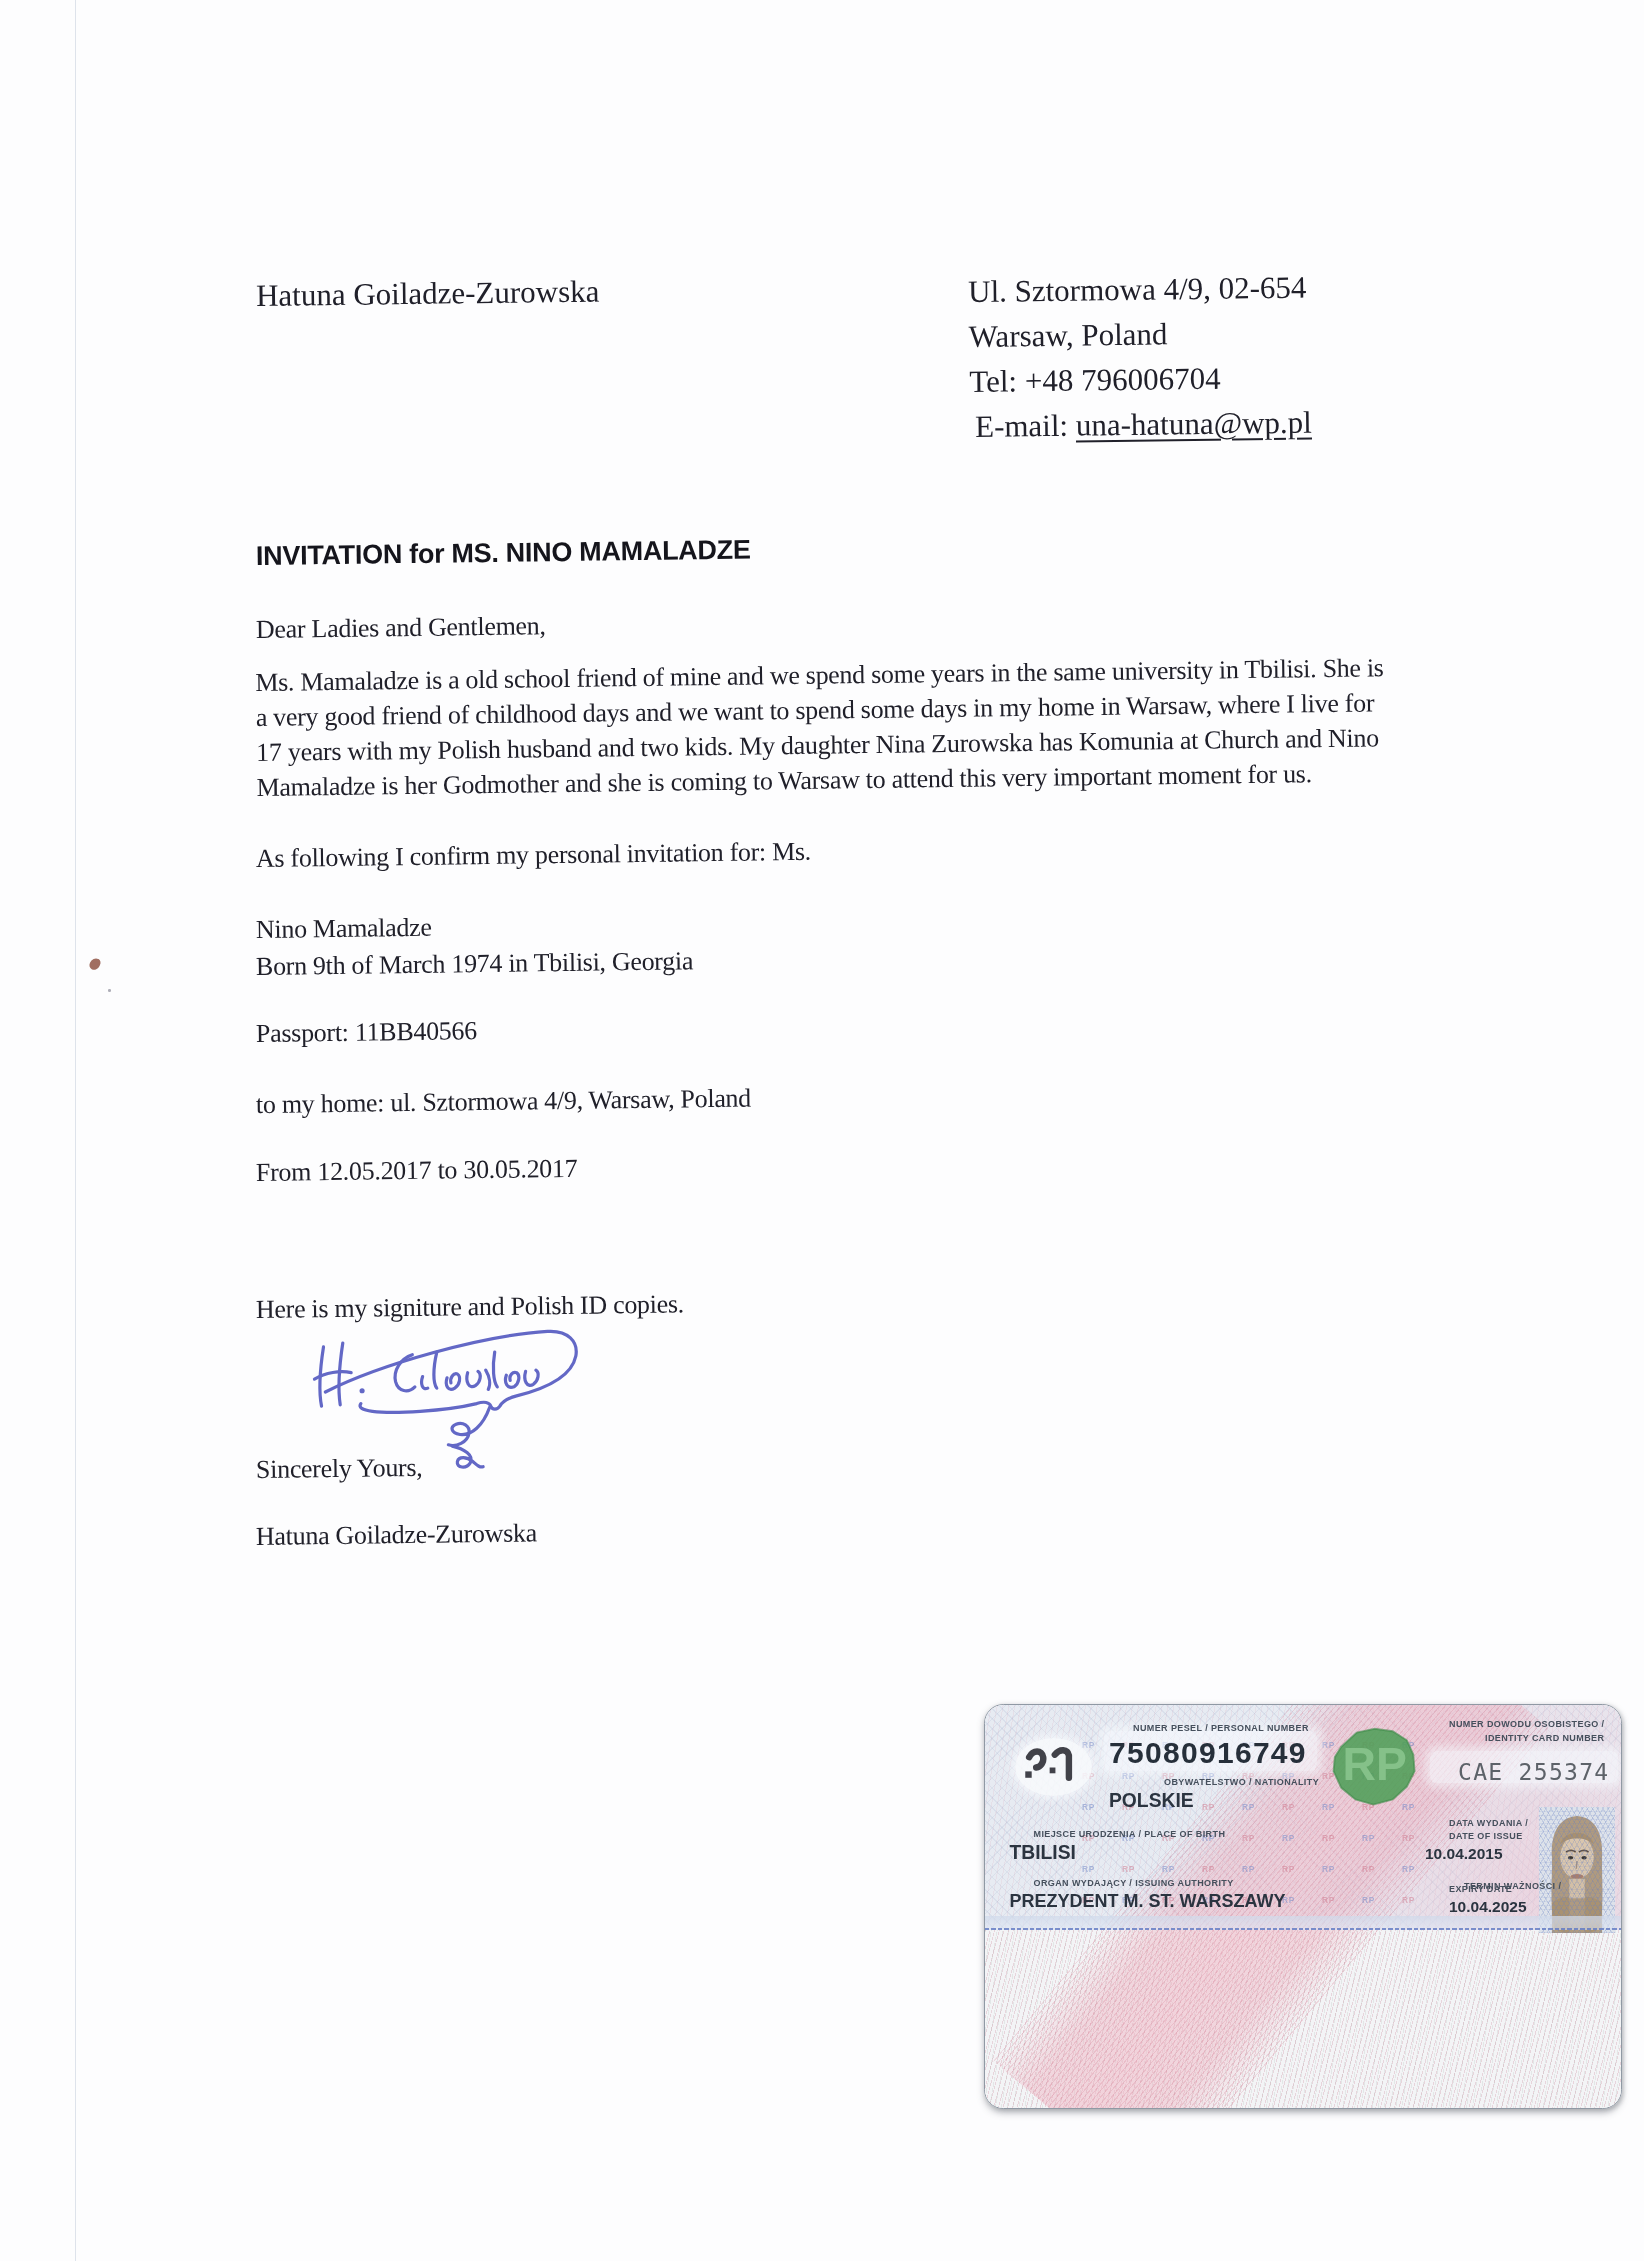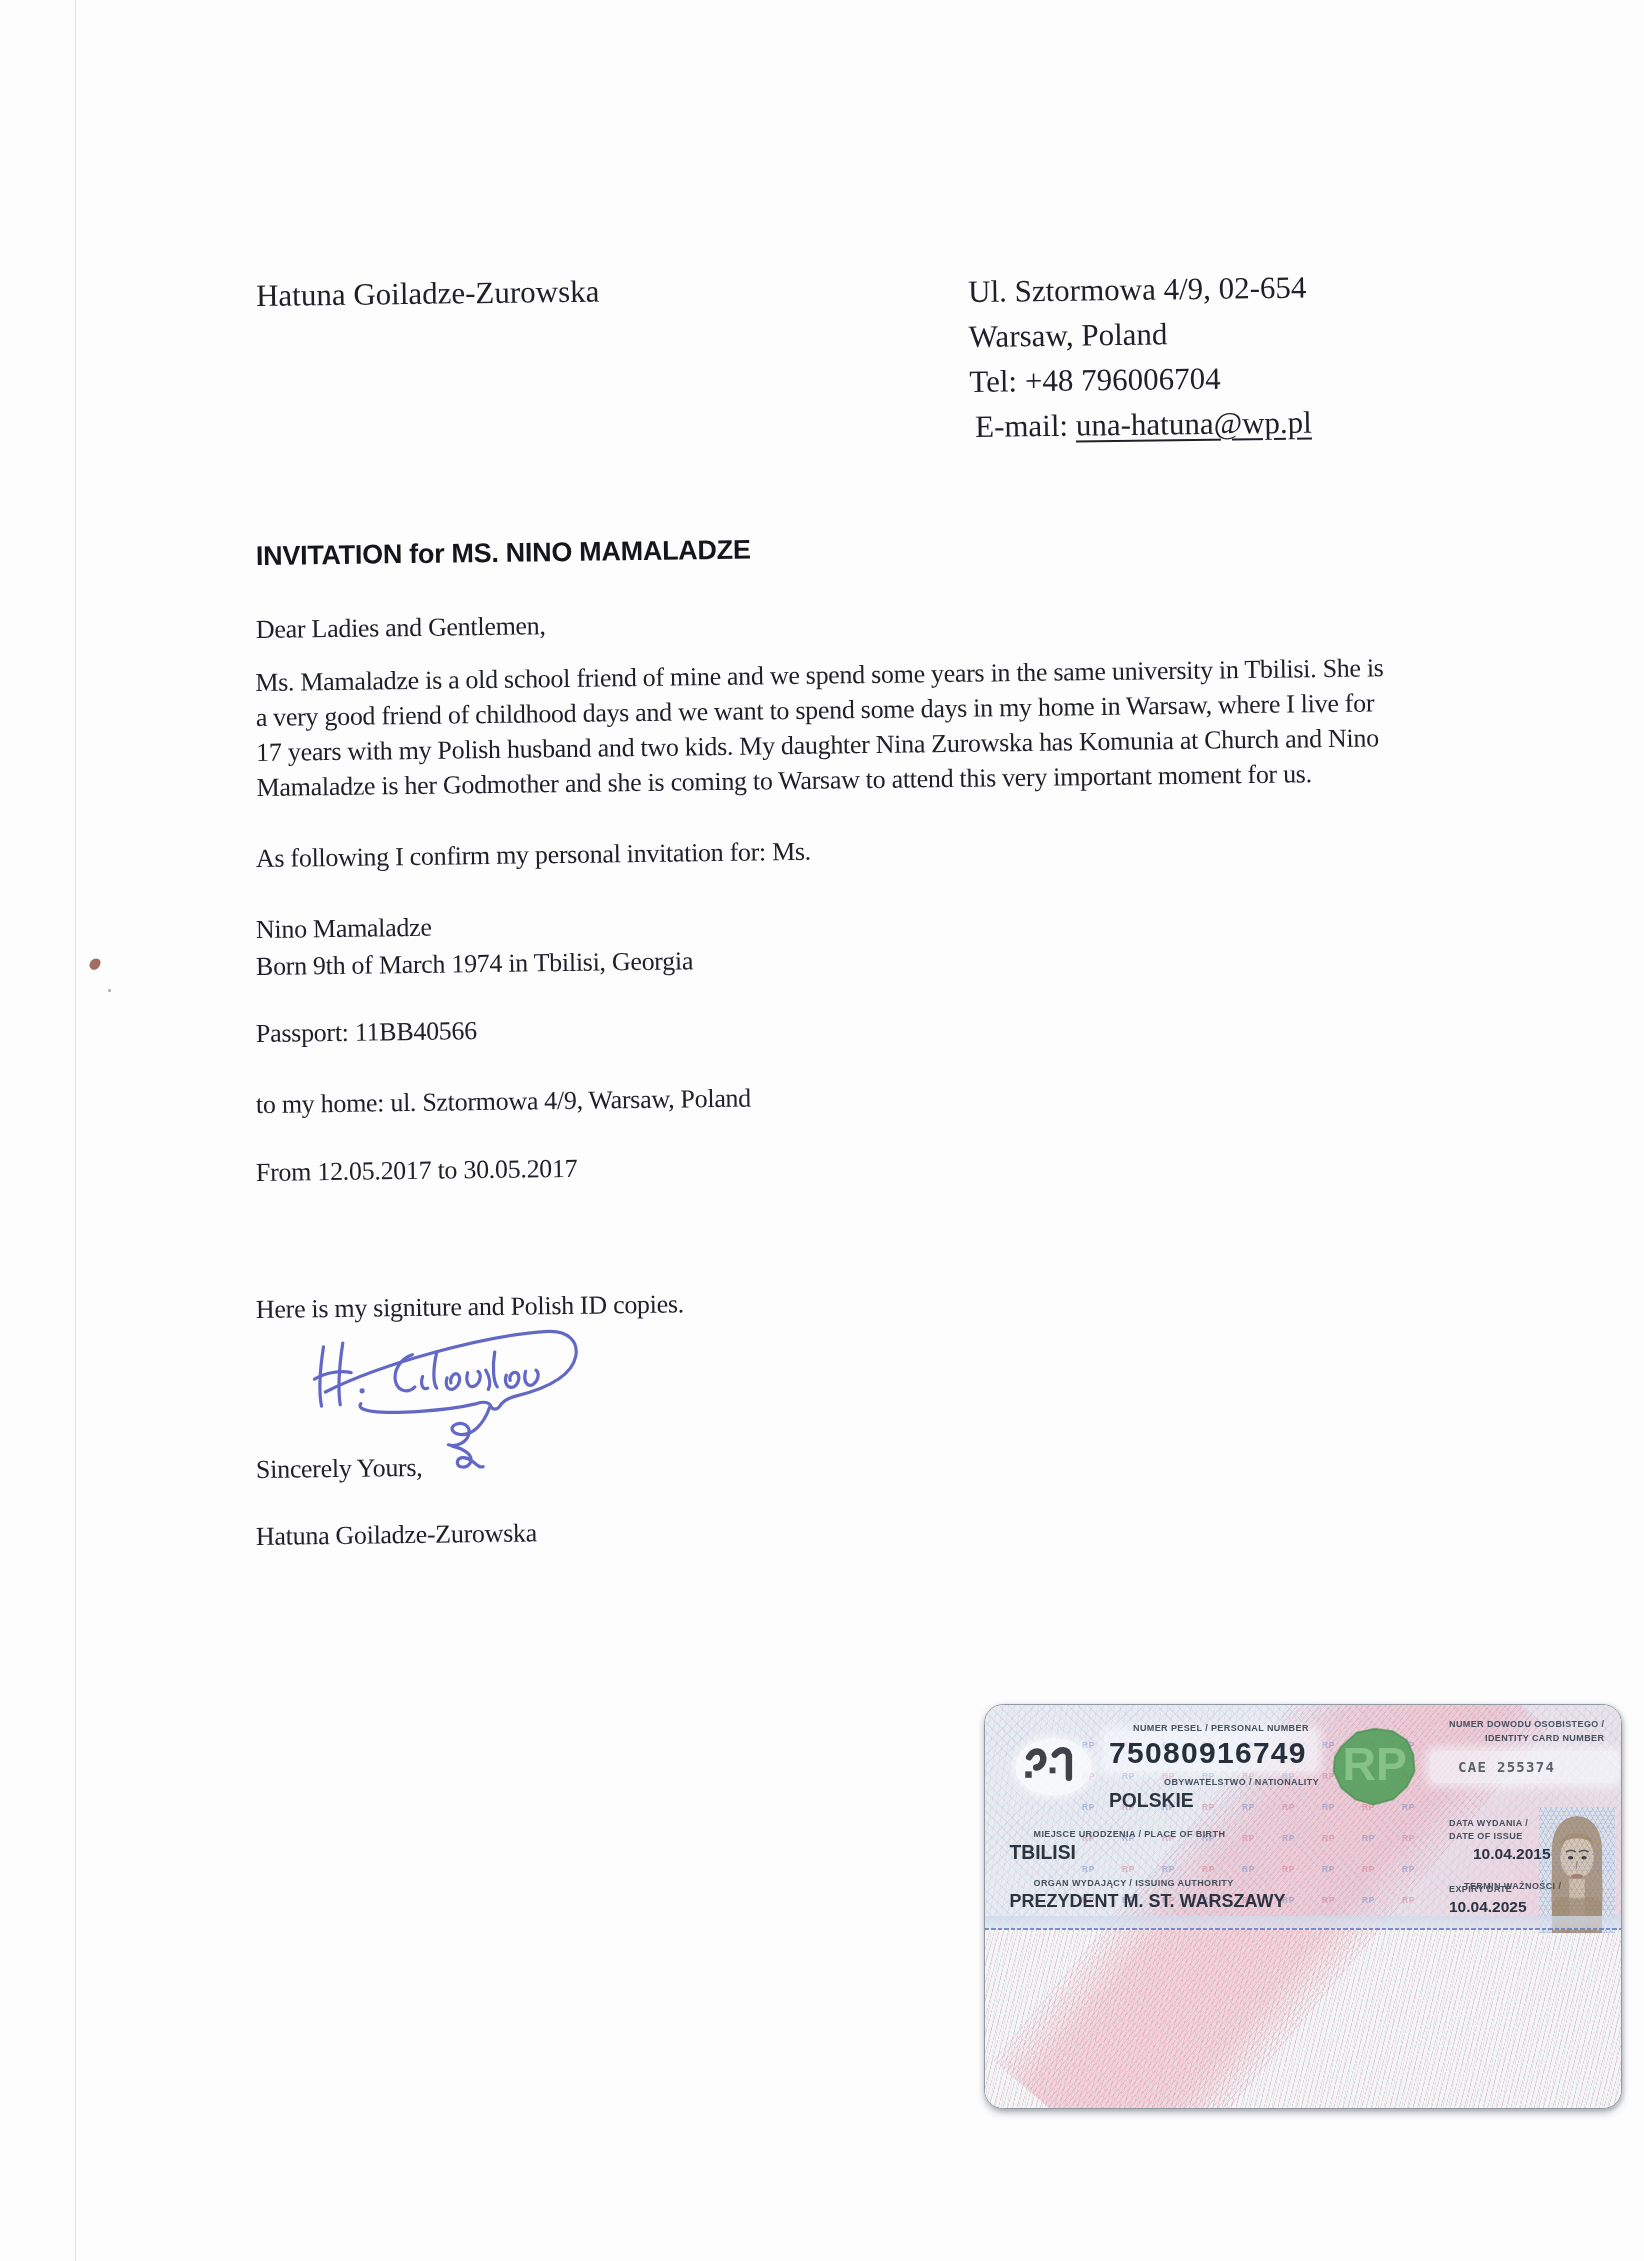--- a/index.html
+++ b/index.html
@@ -76,24 +76,24 @@
   .val-pesel { left:124px; top:31px; font-size:30px; letter-spacing:1.3px; color:#262f3a; }
   .lbl-obyw  { left:124px; top:72px;margin-left:31px; }
   .val-nat   { left:124px; top:85px; font-size:19.3px; }
   .lbl-miejsce { left:24.5px; top:124px; }
   .val-birth { left:24.5px; top:137px; font-size:19.3px; }
   .lbl-organ { left:24.5px; top:173px; }
   .val-auth  { left:24.5px; top:186px; font-size:18px; }
 
   .lbl-docnum1 { left:440px; top:14px; }
   .lbl-docnum2 { left:440px; top:28px;margin-left:36px; }
-  .val-cae { left:473px; top:54px; font-family:"DejaVu Sans Mono", monospace; font-weight:bold; font-size:14px; letter-spacing:1.3px; color:#5d6269; }
+  .val-cae { left:473px; top:54px; font-family:"DejaVu Sans Mono", monospace; font-weight:normal; font-size:23px; letter-spacing:1.3px; color:#5d6269; }
   .lbl-issue1 { left:440px; top:113px;text-align:right; }
   .lbl-issue2 { left:440px; top:126px; }
-  .val-issue  { left:440px; top:140px; font-size:15.5px;margin-left:48px; }
+  .val-issue  { left:440px; top:140px; font-size:15.5px; }
   .lbl-exp1 { left:440px; top:176px;margin-left:15px; }
   .lbl-exp2 { left:440px; top:179px; }
   .val-exp  { left:440px; top:193px; font-size:15.5px;margin-left:24px; }
 
   .emblem { position:absolute; left:338px; top:16px; width:97px; height:90px; z-index:3; }
 
   .oval-glyph { position:absolute; left:30px; top:33px; width:77px; height:58px; z-index:3;
                 background:rgba(248,250,253,.85); border-radius:50%; box-shadow:0 0 7.7px 3.9px rgba(248,250,253,.6); }
   .oval-glyph svg { position:absolute; inset:0; }
 

